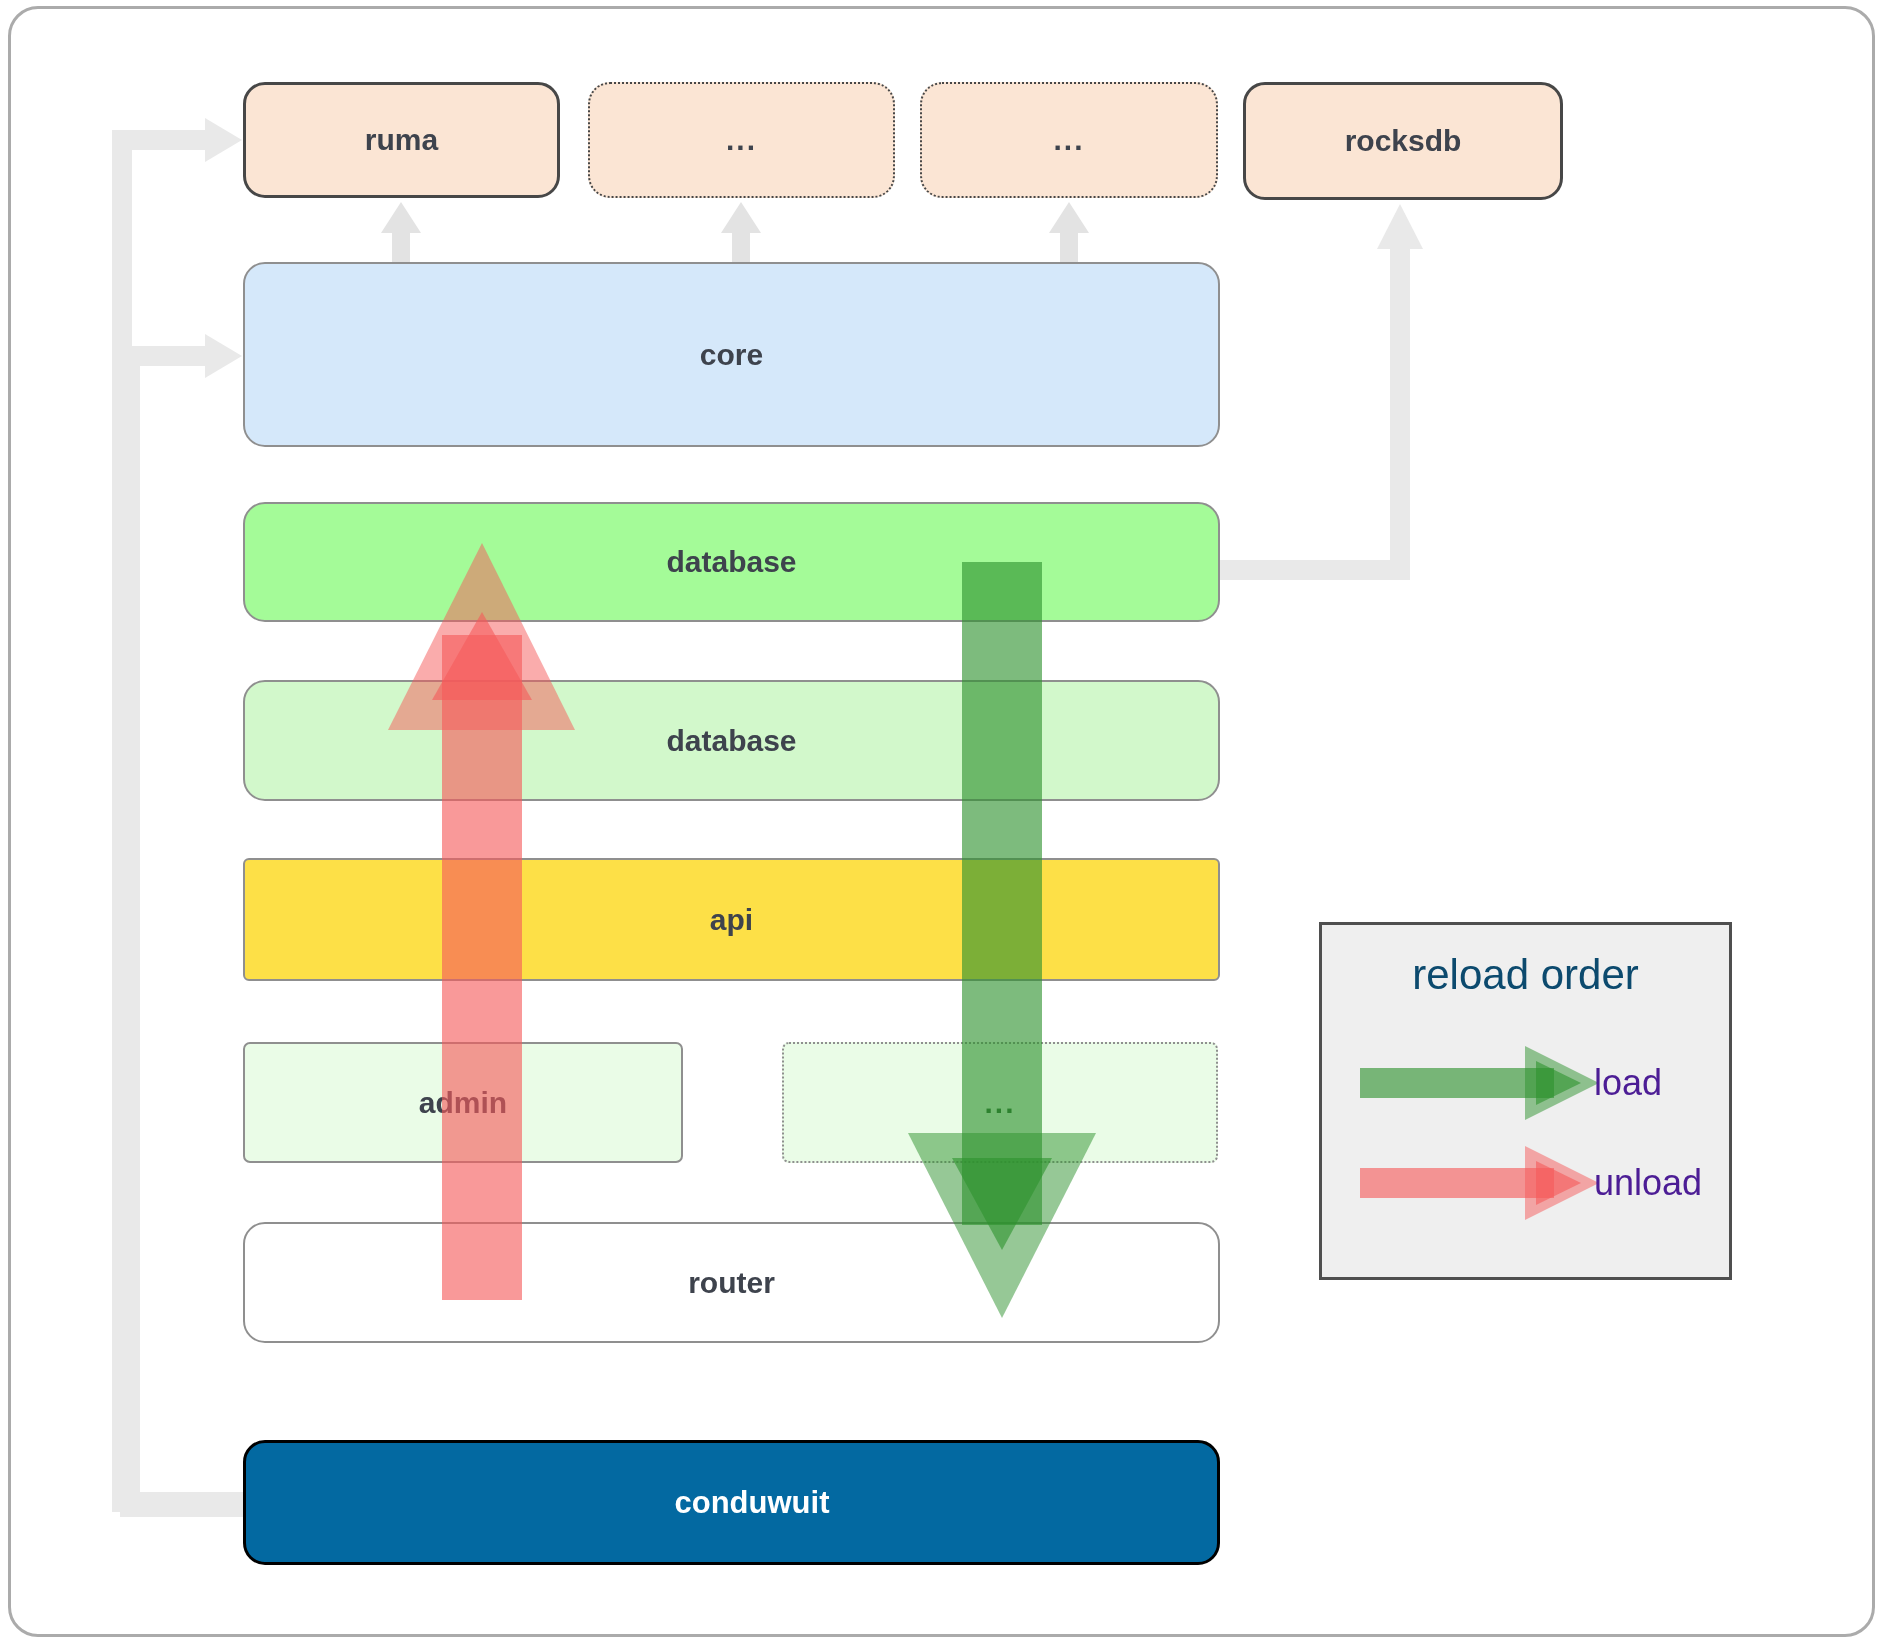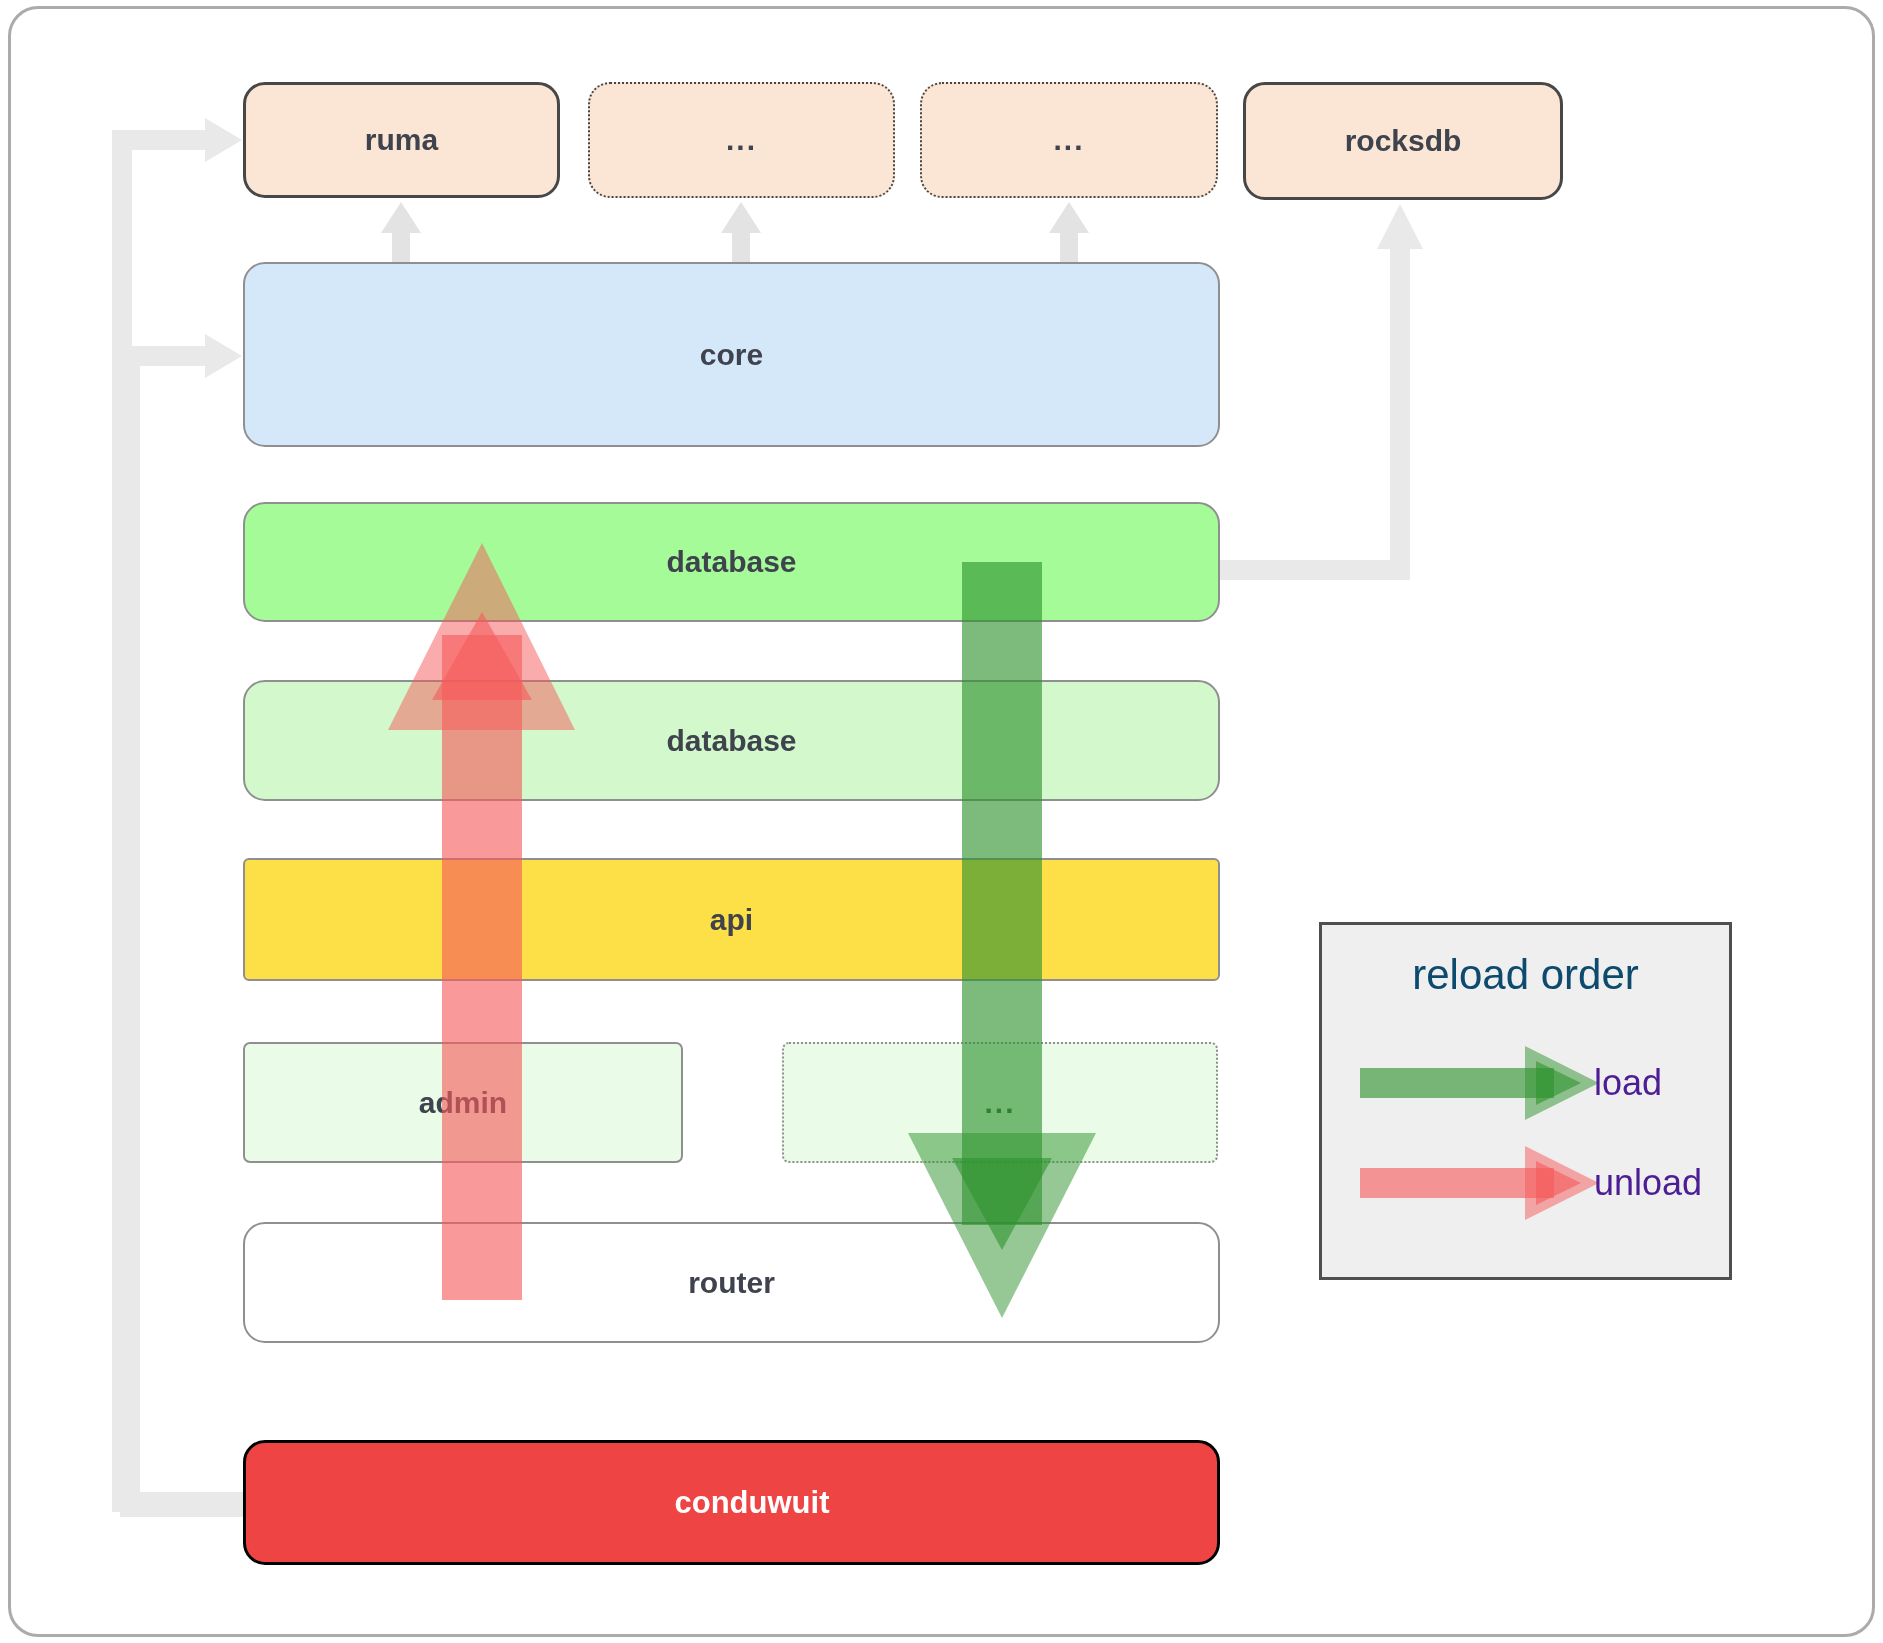--- a/index.html
+++ b/index.html
@@ -24,21 +24,21 @@
   .solid-dark  { border:3px solid #474747; }
   .dotted-dark { border:2px dotted #474747; }
   .gray-border { border:2px solid #8f8f8f; }
   .dotted-gray { border:2px dotted #8f8f8f; }
   .bg-core     { background:#d5e8fa; }
   .bg-database { background:#a4fb98; }
   .bg-service  { background:#d2f8cb; }
   .bg-api      { background:#fde047;border-radius:6px; }
   .bg-admin    { background:#eafce7;border-radius:7px; }
   .bg-router   { background:#ffffff; }
-  .bg-conduwuit{ background:#ef4444; border:3px solid #000; color:#fff; font-weight:700; font-size:31px;padding-left:41px; }
+  .bg-conduwuit{ background:#0369a1; border:3px solid #000; color:#fff; font-weight:700; font-size:31px;padding-left:41px; }
   .dots { font-weight:700; letter-spacing:2px; }
   .legend {
     position:absolute; left:1319px; top:922px; width:413px; height:358px;
     box-sizing:border-box; background:#efefef; border:3px solid #4f4f4f;
   }
   .legend-title {
     position:absolute; left:0; right:0; top:26px;
     text-align:center; font-size:42px; font-weight:400; color:#0c4a6e;
   }
   .legend-arrow { position:absolute; left:38px; width:245px; height:80px; }

